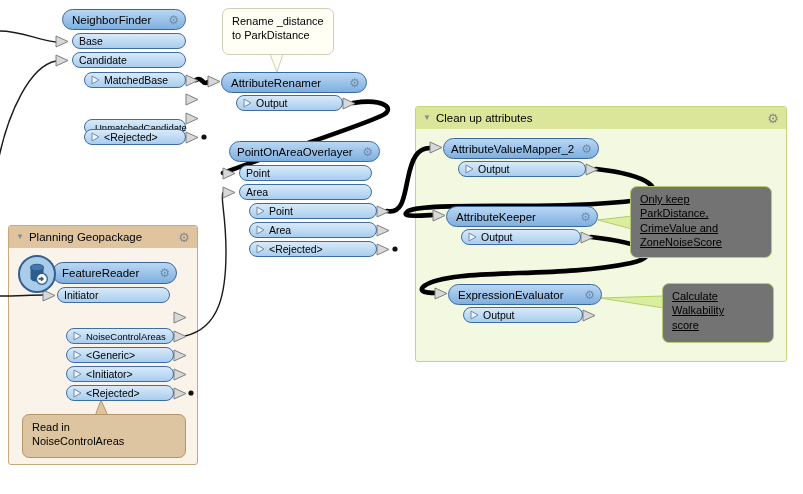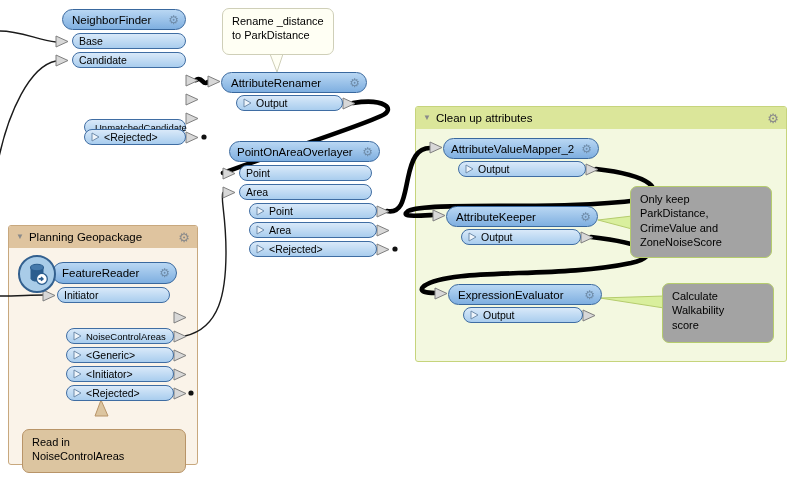--- a/index.html
+++ b/index.html
@@ -19,22 +19,22 @@
   .gear{color:#6f8ca9;font-size:12px;line-height:1;}
   .port{position:absolute;height:16px;box-sizing:border-box;z-index:10;
         border:1.2px solid #3f6da3;border-radius:8px;
         background:linear-gradient(#d9e9f9,#a9cdee);
         display:flex;align-items:center;gap:4px;
         padding:0 6px;font-size:10.5px;white-space:nowrap;}
   .arrow{position:absolute;z-index:9;}
   .annotation{position:absolute;box-sizing:border-box;z-index:12;border-radius:7px;
               padding:5px 9px;font-size:11px;line-height:1.3;white-space:pre-line;}
   .ann-cream{background:#fffff4;border:1px solid #cfcfb8;}
-  .ann-tan{background:#dcc5a0;border:1px solid #b89468;margin-top:15px;}
-  .ann-green{background:#a3a3a3;border:1px solid #b5cc6d;}
+  .ann-tan{background:#dcc5a0;border:1px solid #b89468;}
+  .ann-green{background:#737373;border:1px solid #b5cc6d;text-decoration:underline;}
   .bm-planning{background:#faf3e9;border:1.5px solid #c8a87e;}
   .bm-planning .bm-head{background:#dfc49f;border-radius:2px 2px 0 0;}
   .bm-clean{background:#f3f8e0;border:1.5px solid #c6d47c;}
   .bm-clean .bm-head{background:#dbe69a;border-radius:2px 2px 0 0;}
   .db-circle{position:absolute;width:38px;height:38px;border-radius:50%;z-index:11;
              background:#a9cce8;border:2px solid #33608f;box-sizing:border-box;
              display:flex;align-items:center;justify-content:center;}
 </style>
 </head>
 <body>
@@ -90,20 +90,26 @@
   <div class="port" style="left:72px;top:33px;width:114px;text-align:right;">
     <span>Base</span>
     </div>
   <svg class="arrow" style="left:55px;top:54px;" width="14" height="13">
       <polygon points="1,1 13,6.5 1,12" fill="#d8d8d8" stroke="#7f7f7f"></polygon>
     </svg>
   <div class="port" style="left:72px;top:52px;width:114px;">
     <span>Candidate</span>
     </div>
 
+  <div class="port" style="left:84px;top:72px;width:102px;">
+    <svg width="9" height="10">
+        <polygon points="1,1 8,5 1,9" fill="#eef4fa" stroke="#6f8cab"></polygon>
+      </svg>
+    <span>MatchedBase</span>
+    </div>
   <svg class="arrow" style="left:185px;top:74px;" width="14" height="13">
       <polygon points="1,1 13,6.5 1,12" fill="#d8d8d8" stroke="#7f7f7f"></polygon>
     </svg>
   <svg class="arrow" style="left:185px;top:93px;" width="14" height="13">
       <polygon points="1,1 13,6.5 1,12" fill="#d8d8d8" stroke="#7f7f7f"></polygon>
     </svg>
   <div class="port" style="left:84px;top:119px;width:102px;">
     <svg width="9" height="10">
         <polygon points="1,1 8,5 1,9" fill="#eef4fa" stroke="#6f8cab"></polygon>
       </svg>

